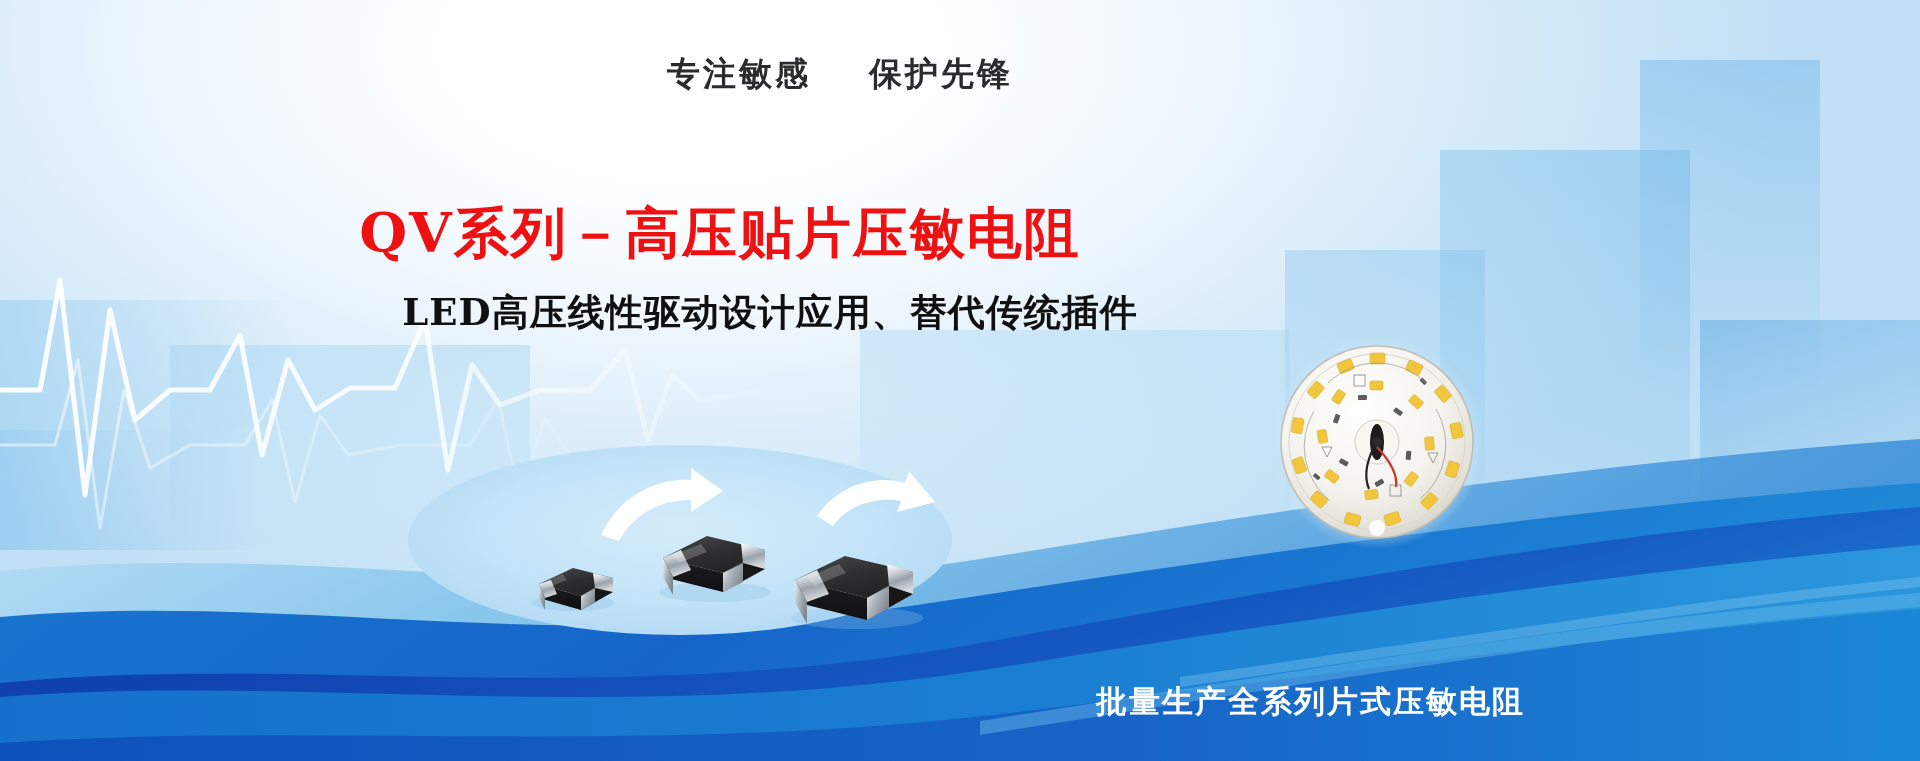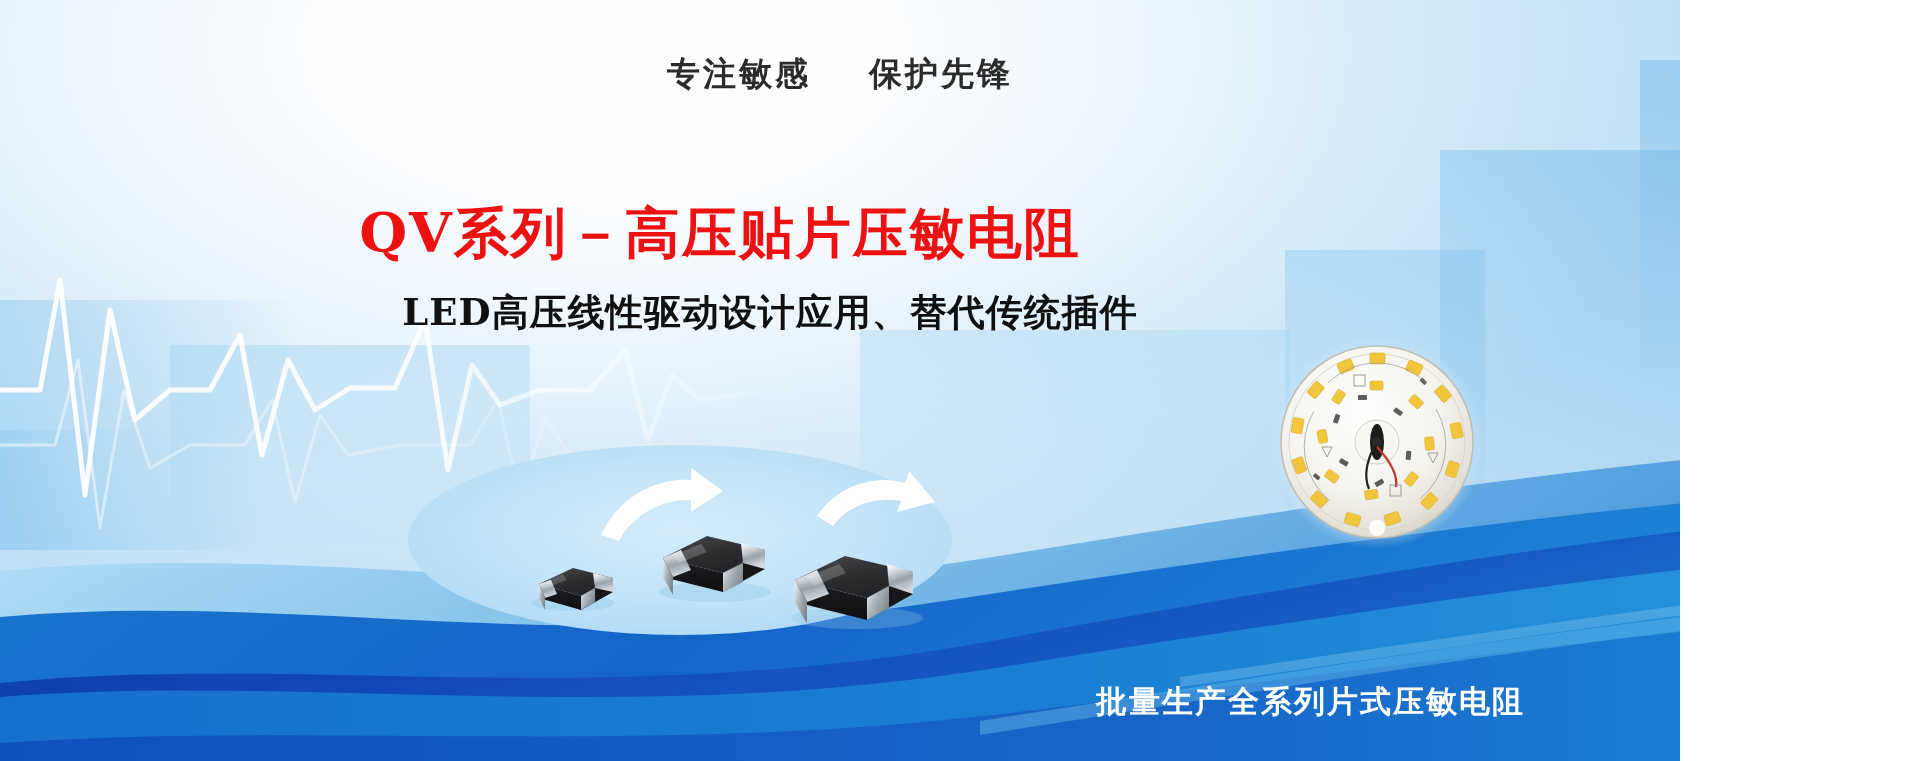--- a/index.html
+++ b/index.html
@@ -4,21 +4,21 @@
 <style>
   * { margin:0; padding:0; box-sizing:border-box; }
   html,body { width:1920px; height:761px; overflow:hidden; }
   body {
     font-family:"Liberation Sans", sans-serif;
     background:#ffffff;
   }
 
   #banner {
     position:relative;
-    width:1680px;
+    width:1920px;
     height:761px;
     overflow:hidden;
     background:
       radial-gradient(ellipse 1100px 600px at 36% 6%, #ffffff 0%, #fbfdff 28%, #eaf4fc 52%, #d6ebf9 72%, #c2e0f5 100%),
       linear-gradient(180deg,#ffffff 0%, #f4fafe 22%, #dff0fb 48%, #bfe0f6 70%, #aed6f2 100%);
   }
 
   
   .panel { position:absolute; pointer-events:none; }
 

